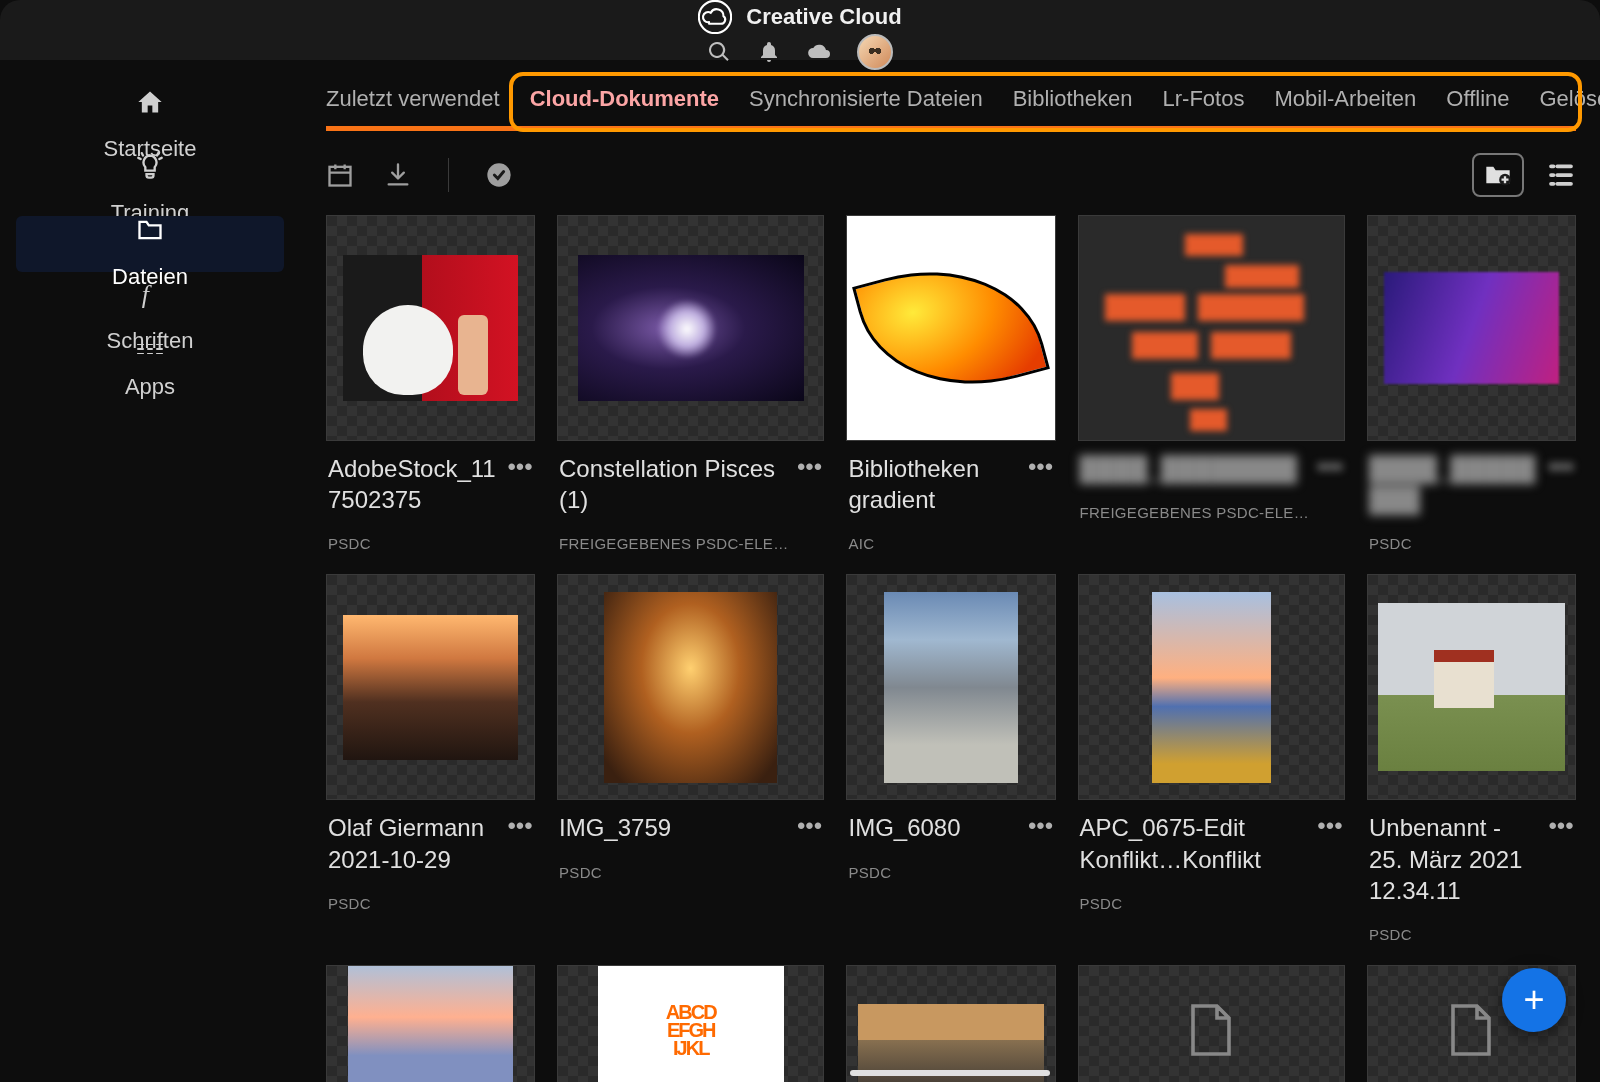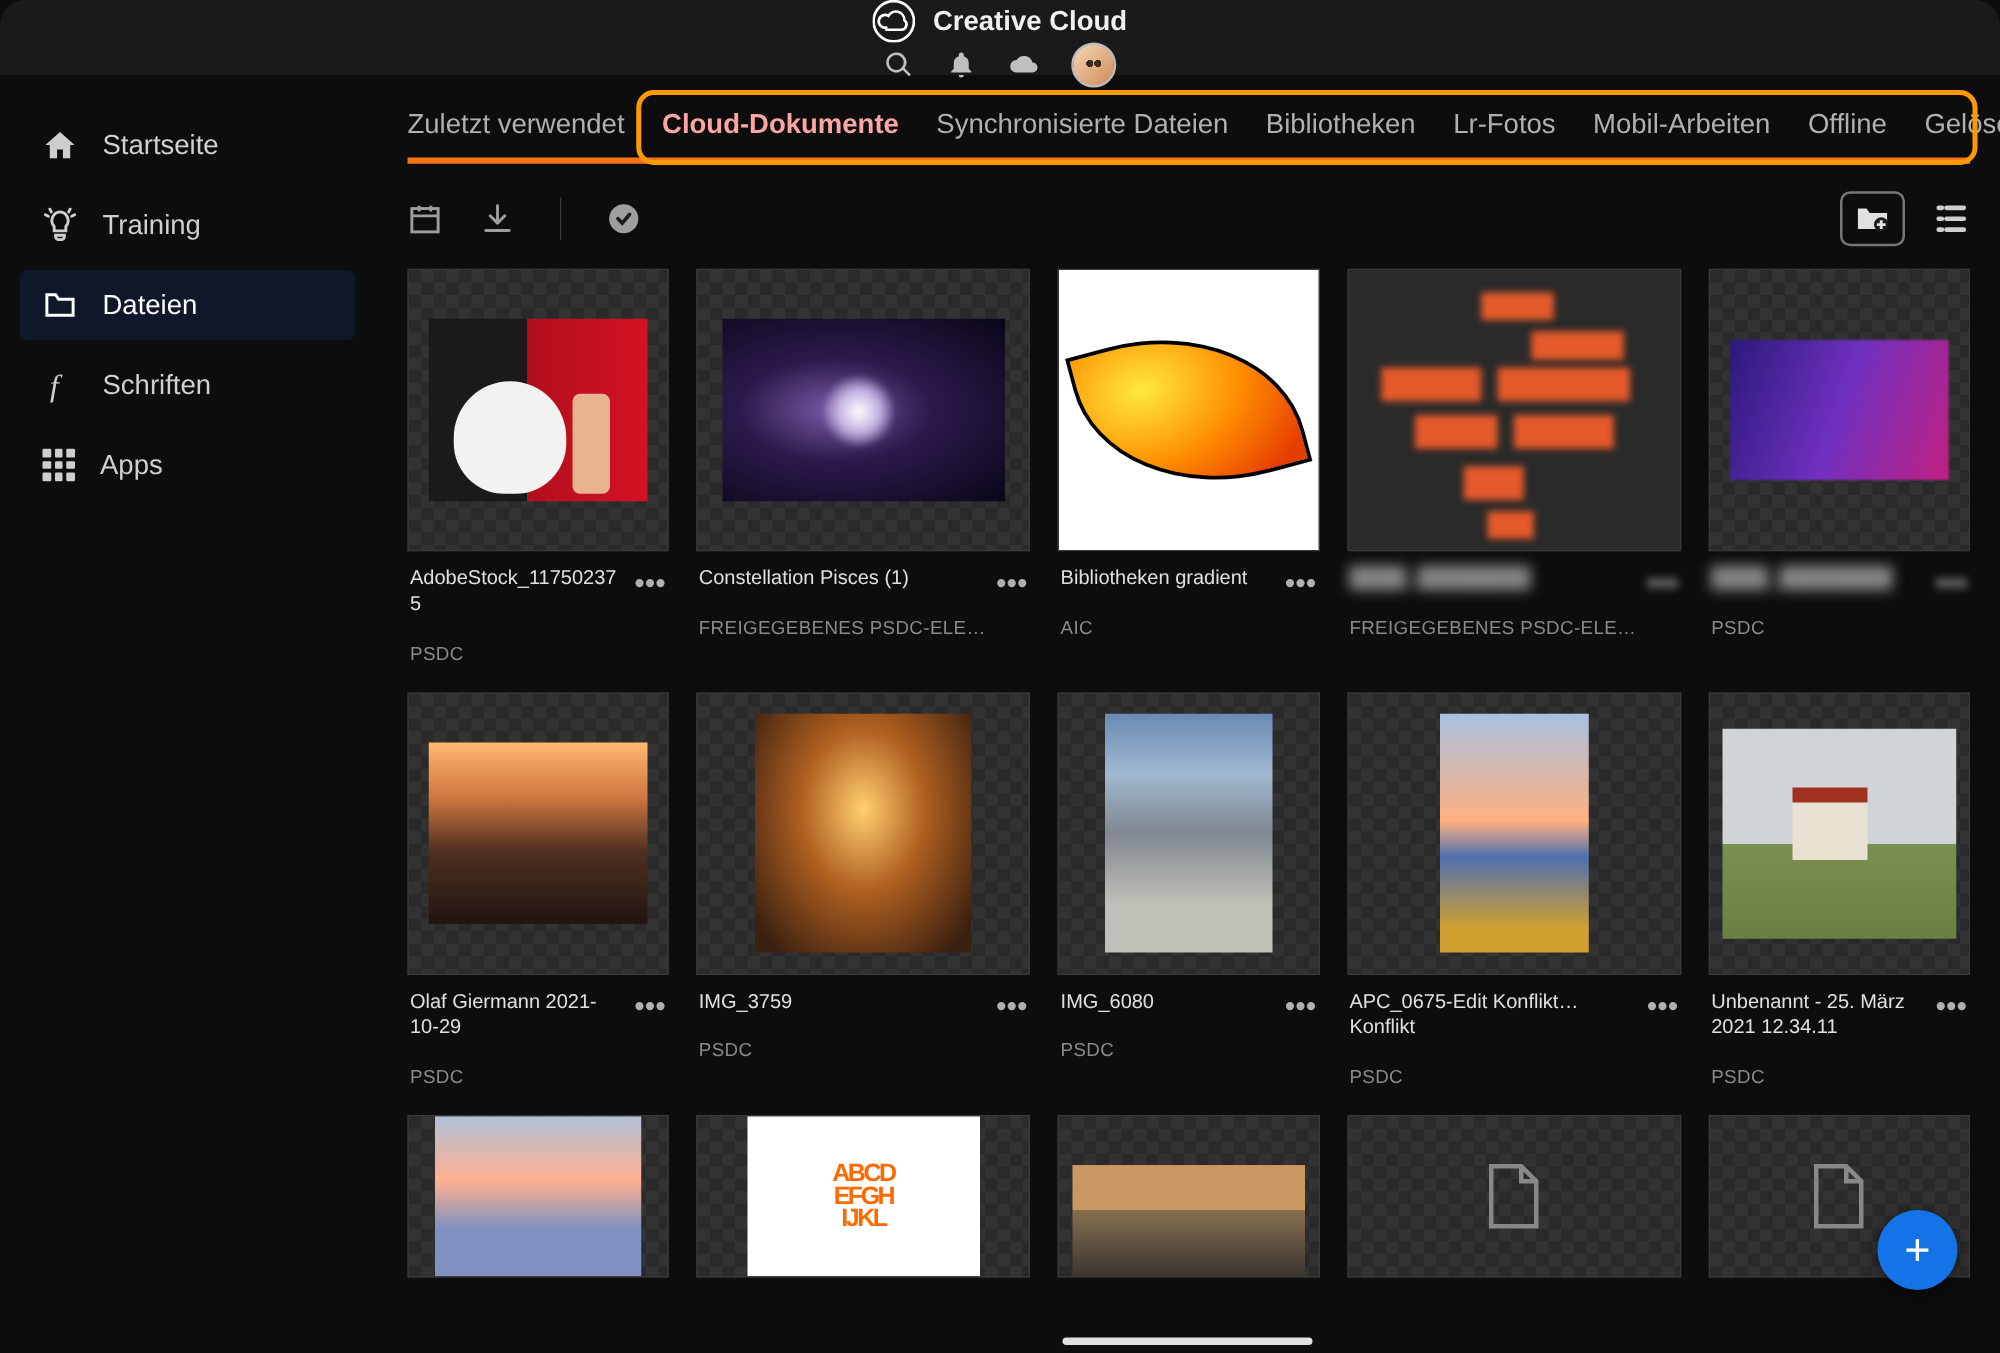--- a/index.html
+++ b/index.html
@@ -49,20 +49,21 @@
     padding: 28px 16px;
     display: flex;
     flex-direction: column;
     gap: 8px;
   }
   .sidebar-item {
     display: flex; align-items: center; gap: 20px;
     height: 56px; padding: 0 18px;
     border-radius: 6px; font-size: 22px; color: #d0d0d0;
     cursor: pointer;
+    flex-direction: column;
   }
   .sidebar-item.active { background: #0f172a; color: #fff; }
   .sidebar-icon { width: 28px; height: 28px; fill: #cfcfcf; flex-shrink: 0; }
   .sidebar-item.active .sidebar-icon { fill: #fff; }
   .apps-grid {
     width:26px;height:26px;
     display:grid;grid-template-columns:repeat(3,1fr);gap:3px;
   }
   .apps-grid span{ background:#cfcfcf; border-radius:1px;}
 
@@ -132,21 +133,21 @@
     border: 1px solid #3a3a3a;
     display:flex; align-items:center; justify-content:center;
     overflow:hidden;
     cursor:pointer;
   }
   .thumb-art { width: 100%; height: 100%; }
   .thumb-art.pad { width:85%; height:65%; }
 
   .card-meta { padding: 12px 2px 0 2px; display:flex; gap:8px; }
   .meta-text { flex:1; min-width:0; }
-  .card-title { font-size: 16px; color: #e0e0e0; line-height: 1.3; word-break: break-word; }
+  .card-title { font-size: 24px; color: #e0e0e0; line-height: 1.3; word-break: break-word; }
   .card-title.blurred { filter: blur(5px); color:#888; }
   .card-type { font-size: 15px; color: #8a8a8a; margin-top: 20px; text-transform: uppercase; letter-spacing: 0.3px; white-space:nowrap; overflow:hidden; text-overflow:ellipsis;}
   .more-btn { width:26px; text-align:center; font-size:24px; color:#b0b0b0; cursor:pointer; line-height:1; padding-top:2px;}
 
   .fab {
     position: absolute;
     right: 34px;
     bottom: 50px;
     width: 64px; height: 64px;
     border-radius: 50%;

